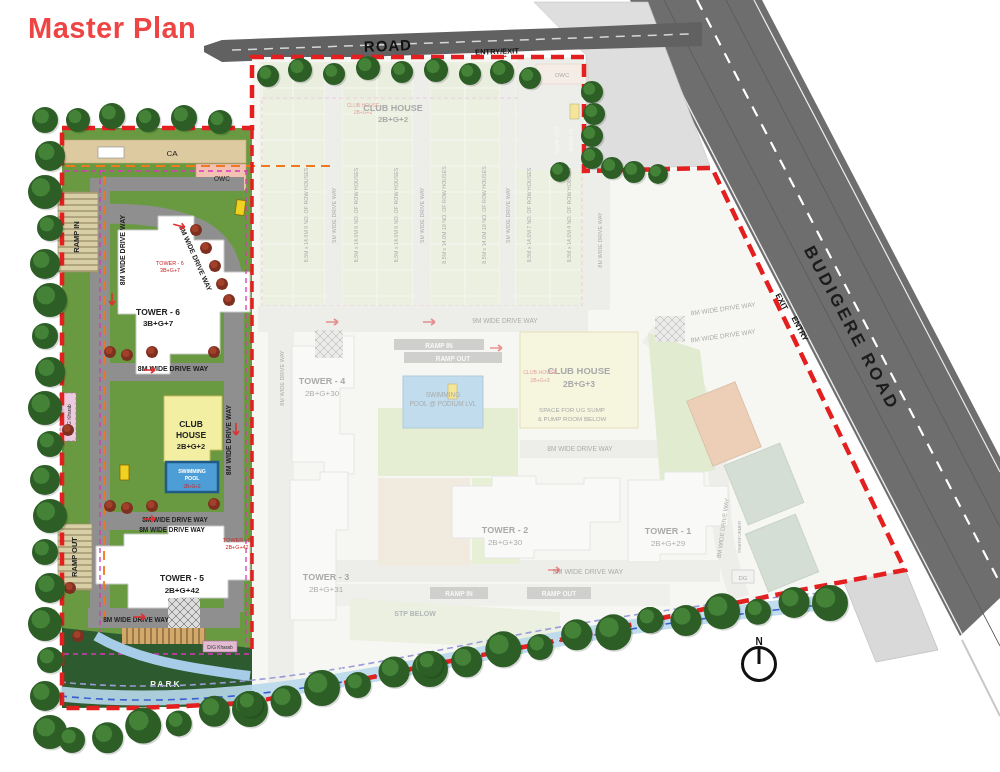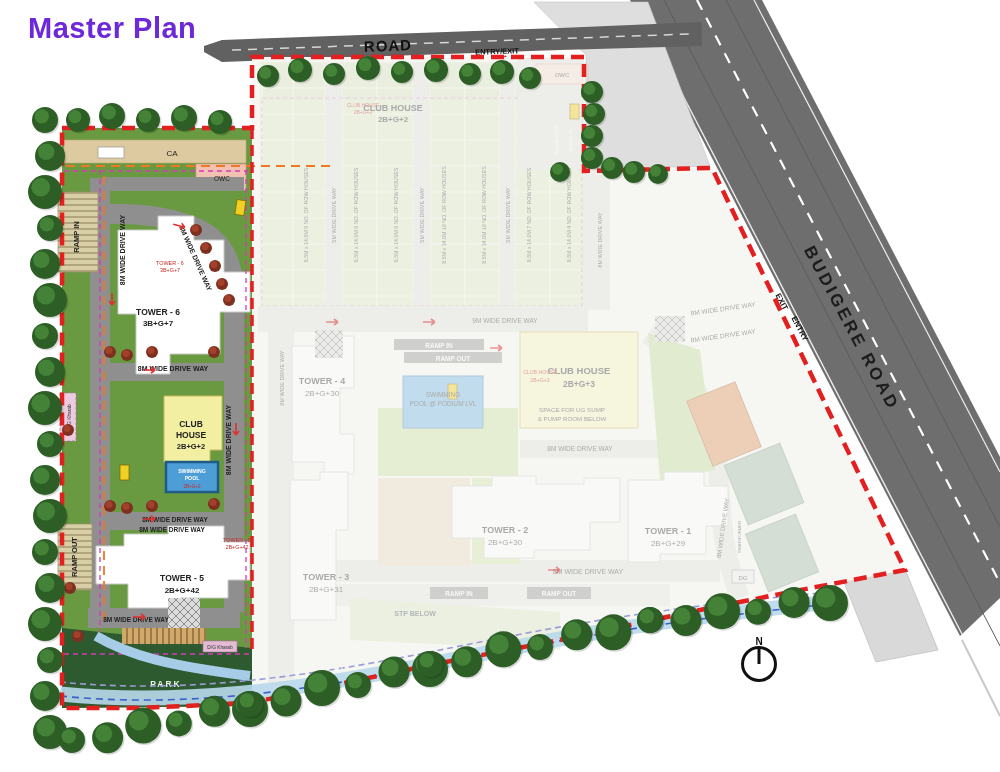--- a/index.html
+++ b/index.html
@@ -1,20 +1,20 @@
 <!DOCTYPE html>
 <html><head>
 <meta charset="utf-8">
 <style>
   html,body{margin:0;padding:0;background:#ffffff;}
   .stage{position:relative;width:1000px;height:772px;background:#ffffff;overflow:hidden;
          font-family:"Liberation Sans",sans-serif;}
   .stage svg{position:absolute;left:0;top:0;}
   .title{position:absolute;left:28px;top:12px;font-size:29px;font-weight:bold;
-         color:#6d28d9;letter-spacing:.5px;z-index:5;}
+         color:#ef4444;letter-spacing:.5px;z-index:5;}
   svg text{font-family:"Liberation Sans",sans-serif;}
   .b{font-weight:bold;}
   .lbl{fill:#222;}
   .fl{fill:#3f4246;}
   .wt{fill:#fafafa;}
   .rd{fill:#cc2a2a;}
 </style>
 </head>
 <body>
 

